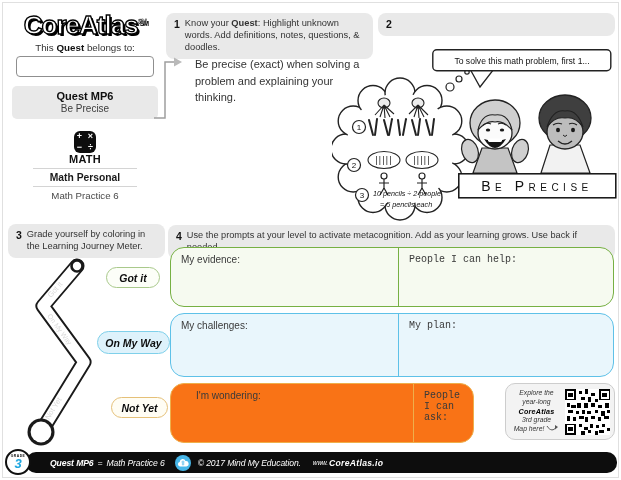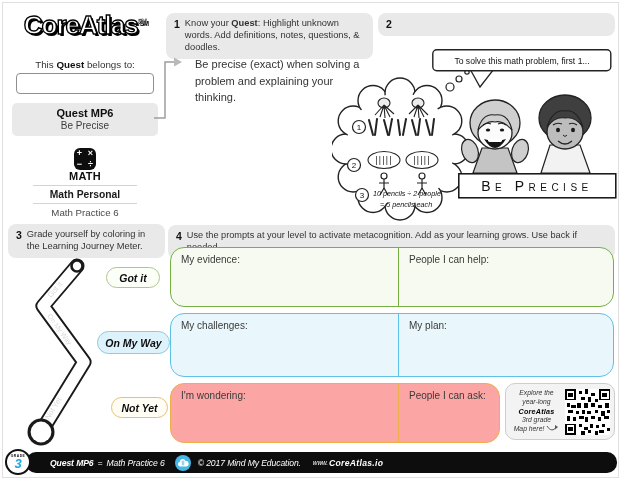--- a/index.html
+++ b/index.html
@@ -8,21 +8,21 @@
   #page { position:relative; width:621px; height:480px; background:#fff; overflow:hidden; color:#222; }
   .sheet-edge { position:absolute; inset:2px; border:1px solid #e0e0e0; pointer-events:none; }
 
   
   .left-col { position:absolute; left:12px; top:12px; width:146px; text-align:center; }
   .logo { font-weight:900; font-size:26px; letter-spacing:-1px; color:#fff;
           -webkit-text-stroke:1.4px #000; text-shadow:2px 2px 0 #000; line-height:1.05; }
   .logo sup { font-size:7px; -webkit-text-stroke:0.4px #000; }
   .ticket-banner { margin-top:2px; background:#0c0c0c; color:#fff; font-weight:bold;
           font-size:7.3px; letter-spacing:.4px; padding:3px 0 2px; border-radius:1px; }
-  .belongs { margin-top:20px; font-size:9.8px; color:#333; }
+  .belongs { margin-top:3px; font-size:9.8px; color:#333; }
   .belongs b { color:#111; }
   .name-input { margin-top:3px; width:138px; height:21px; border:1.4px solid #8f8f8f;
           border-radius:4px; background:#fff; font-size:11px; padding:0 6px; }
   .quest-box { margin-top:9px; background:#e9e9e9; border-radius:5px; padding:4px 2px 5px; }
   .quest-code { font-size:11px; font-weight:bold; color:#0e0e0e; }
   .quest-name { font-size:10px; color:#3c3c3c; margin-top:1px; }
   .math-icon { margin:12px auto 0; width:22px; height:22px; background:#0d0d0d; border-radius:6px;
           display:grid; grid-template-columns:1fr 1fr; grid-template-rows:1fr 1fr; position:relative; }
   .math-icon span { color:#fff; font-size:9px; font-weight:bold; display:flex; align-items:center; justify-content:center; line-height:1; }
   .subject-name { margin-top:0; font-size:11px; font-weight:bold; letter-spacing:.3px; color:#101010; }
@@ -51,26 +51,26 @@
   .pill { position:absolute; border-radius:999px; display:flex; align-items:center; justify-content:center;
           font-weight:bold; font-style:italic; font-size:10.5px; color:#0d0d0d; }
   .pill-got    { left:106px; top:267px; width:54px; height:21px; border:1.5px solid #a9c98b; background:#fcfef8; }
   .pill-onway  { left:97px;  top:331px; width:73px; height:23px; border:1.5px solid #7fd0ea; background:#def2fb; }
   .pill-notyet { left:111px; top:397px; width:57px; height:21px; border:1.5px solid #e5c078; background:#fffdf4; }
 
   
   .prompt-box { position:absolute; border-radius:14px; display:flex; overflow:hidden; }
   .prompt-cell { padding:6px 10px; font-size:10px; color:#3a3a3a; }
   .cell-left { width:227px; }
-  .cell-right { flex:1; }
+  .cell-right { flex:1;font-family:Liberation Mono, monospace; }
   .box-green { left:170px; top:247px; width:444px; height:60px; border:1.6px solid #76b043; background:#f6faf0; }
   .box-green .cell-right { border-left:1.2px solid #76b043; }
   .box-blue  { left:170px; top:313px; width:444px; height:64px; border:1.6px solid #5ec1e8; background:#e9f6fc; }
   .box-blue .cell-right { border-left:1.2px solid #5ec1e8; }
-  .box-orange{ left:170px; top:383px; width:330px; height:60px; border:1.6px solid #eeaf4b; background:#fca5a5; }
+  .box-orange{ left:170px; top:383px; width:304px; height:60px; border:1.6px solid #eeaf4b; background:#f97316;padding-left:15px; }
   .box-orange .cell-right { border-left:1.2px solid #eeaf4b; }
 
   
   .qr-box { position:absolute; left:505px; top:383px; width:110px; height:57px; background:#f3f3f3;
           border:1.5px solid #cdcdcd; border-radius:10px; display:flex; align-items:center; padding:3px 4px; }
   .qr-text { width:54px; text-align:center; font-size:6.8px; font-style:italic; color:#333; line-height:1.3; }
   .qr-brand { font-weight:900; font-size:7.2px; letter-spacing:.2px; color:#000; }
   .qr-img { margin-left:2px; }
 
   

